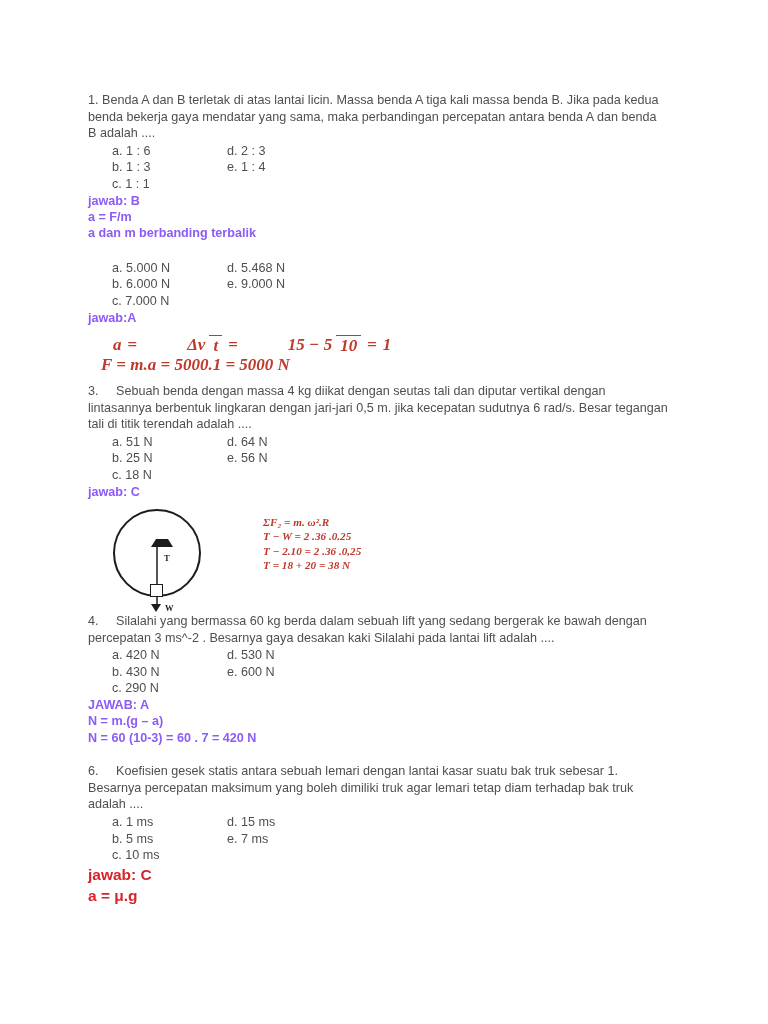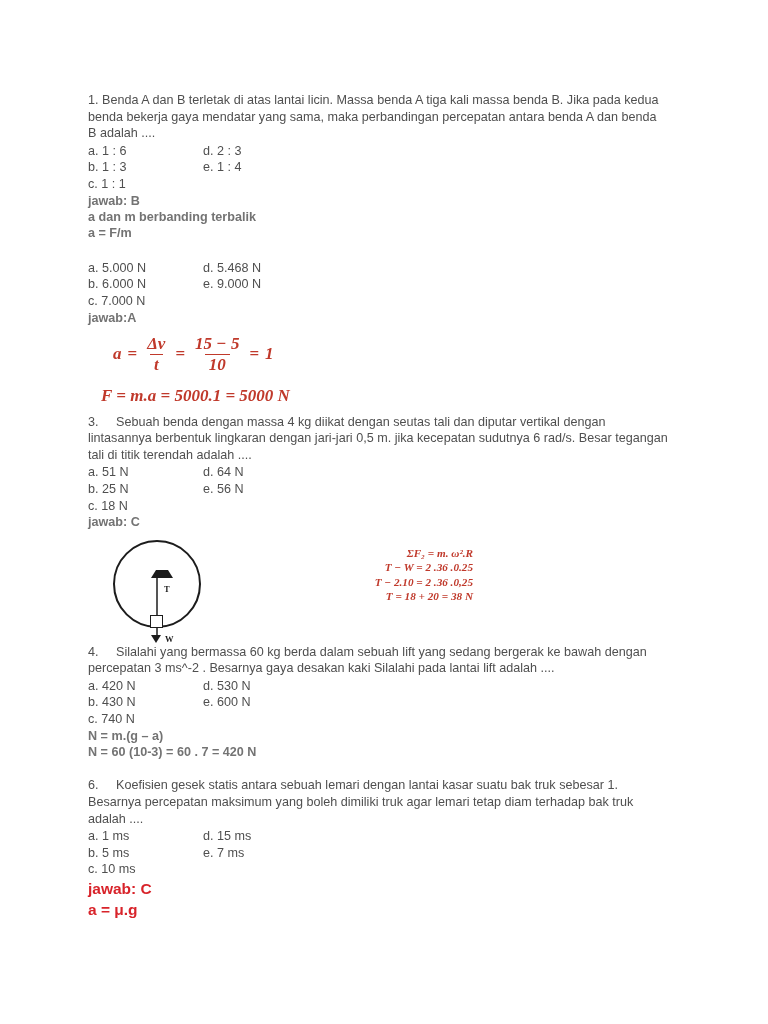--- a/index.html
+++ b/index.html
@@ -33,24 +33,24 @@
   }
   .opts {
     margin-top: 1px;
   }
   .optrow {
     display: flex;
     font-size: 12.6px;
     line-height: 16.6px;
     color: #4f4f4f;
   }
-  .optcol-a { width: 115px; flex: 0 0 115px; }
+  .optcol-a { width: 115px; flex: 0 0 115px; margin-left: 24px; }
   .optcol-b { flex: 0 0 auto; }
   .ans {
-    color: #737373;
+    color: #8b5cf6;
     font-weight: bold;
     font-size: 12.6px;
     line-height: 16.4px;
   }
   .ans-big {
     color: #d8232a;
     font-weight: bold;
     font-size: 15.5px;
     line-height: 21px;
   }
@@ -65,31 +65,31 @@
   }
   .mrow1 {
     display: flex;
     align-items: center;
     font-size: 17px;
     padding-left: 25px;
   }
   .mrow1 .eq { margin: 0 6px; font-style: normal; }
   .frac {
     display: inline-flex;
-    flex-direction: column;
     align-items: center;
     vertical-align: middle;
     line-height: 1.05;
+    margin-left: 40px;
   }
   .frac .num { padding: 0 4px 1px 4px; }
   .frac .den { padding: 1px 4px 0 4px; border-top: 1.6px solid #c0392b; }
   .mrow2 {
     font-size: 17px;
     padding-left: 13px;
-    margin-top: 12px;
+    margin-top: 0;
     white-space: pre;
   }
   
   .diagram-wrap {
     position: relative;
     height: 108px;
     margin-top: 5px;
   }
   .circle {
     position: absolute;
@@ -160,21 +160,21 @@
   .eqs {
     position: absolute;
     left: 175px;
     top: 10px;
     color: #c0392b;
     font-family: "Liberation Serif", serif;
     font-weight: bold;
     font-style: italic;
     font-size: 11.2px;
     line-height: 14.5px;
-    text-align: right;
+    text-align: left;
     width: 210px;
   }
   .eqs div { white-space: pre; }
 </style>
 </head>
 <body>
 
 <div class="page">
 
   <div class="qblock">
@@ -186,22 +186,22 @@
       </div>
       <div class="optrow">
         <span class="optcol-a">b. 1 : 3</span>
         <span class="optcol-b">e. 1 : 4</span>
       </div>
       <div class="optrow">
         <span class="optcol-a">c. 1 : 1</span>
       </div>
     </div>
     <div class="ans">jawab: B</div>
+    <div class="ans">a = F/m</div>
     <div class="ans">a dan m berbanding terbalik</div>
-    <div class="ans">a = F/m</div>
   </div>
 
   <div class="qgap"></div>
 
   <div class="qblock">
     <div class="opts">
       <div class="optrow">
         <span class="optcol-a">a. 5.000 N</span>
         <span class="optcol-b">d. 5.468 N</span>
       </div>
@@ -275,23 +275,24 @@
     <div class="opts">
       <div class="optrow">
         <span class="optcol-a">a. 420 N</span>
         <span class="optcol-b">d. 530 N</span>
       </div>
       <div class="optrow">
         <span class="optcol-a">b. 430 N</span>
         <span class="optcol-b">e. 600 N</span>
       </div>
       <div class="optrow">
-        <span class="optcol-a">c. 740 N</span>
-      </div>
-    </div>
+        <span class="optcol-a">c. 290 N</span>
+      </div>
+    </div>
+    <div class="ans">JAWAB: A</div>
     <div class="ans">N = m.(g – a)</div>
     <div class="ans">N = 60 (10-3) = 60 . 7 = 420 N</div>
   </div>
 
   <div class="qgap"></div>
 
   <div class="qblock">
     <div class="qtext">6.	Koefisien gesek statis antara sebuah lemari dengan lantai kasar suatu bak truk sebesar 1. Besarnya percepatan maksimum yang boleh dimiliki truk agar lemari tetap diam terhadap bak truk adalah ....</div>
     <div class="opts">
       <div class="optrow">

